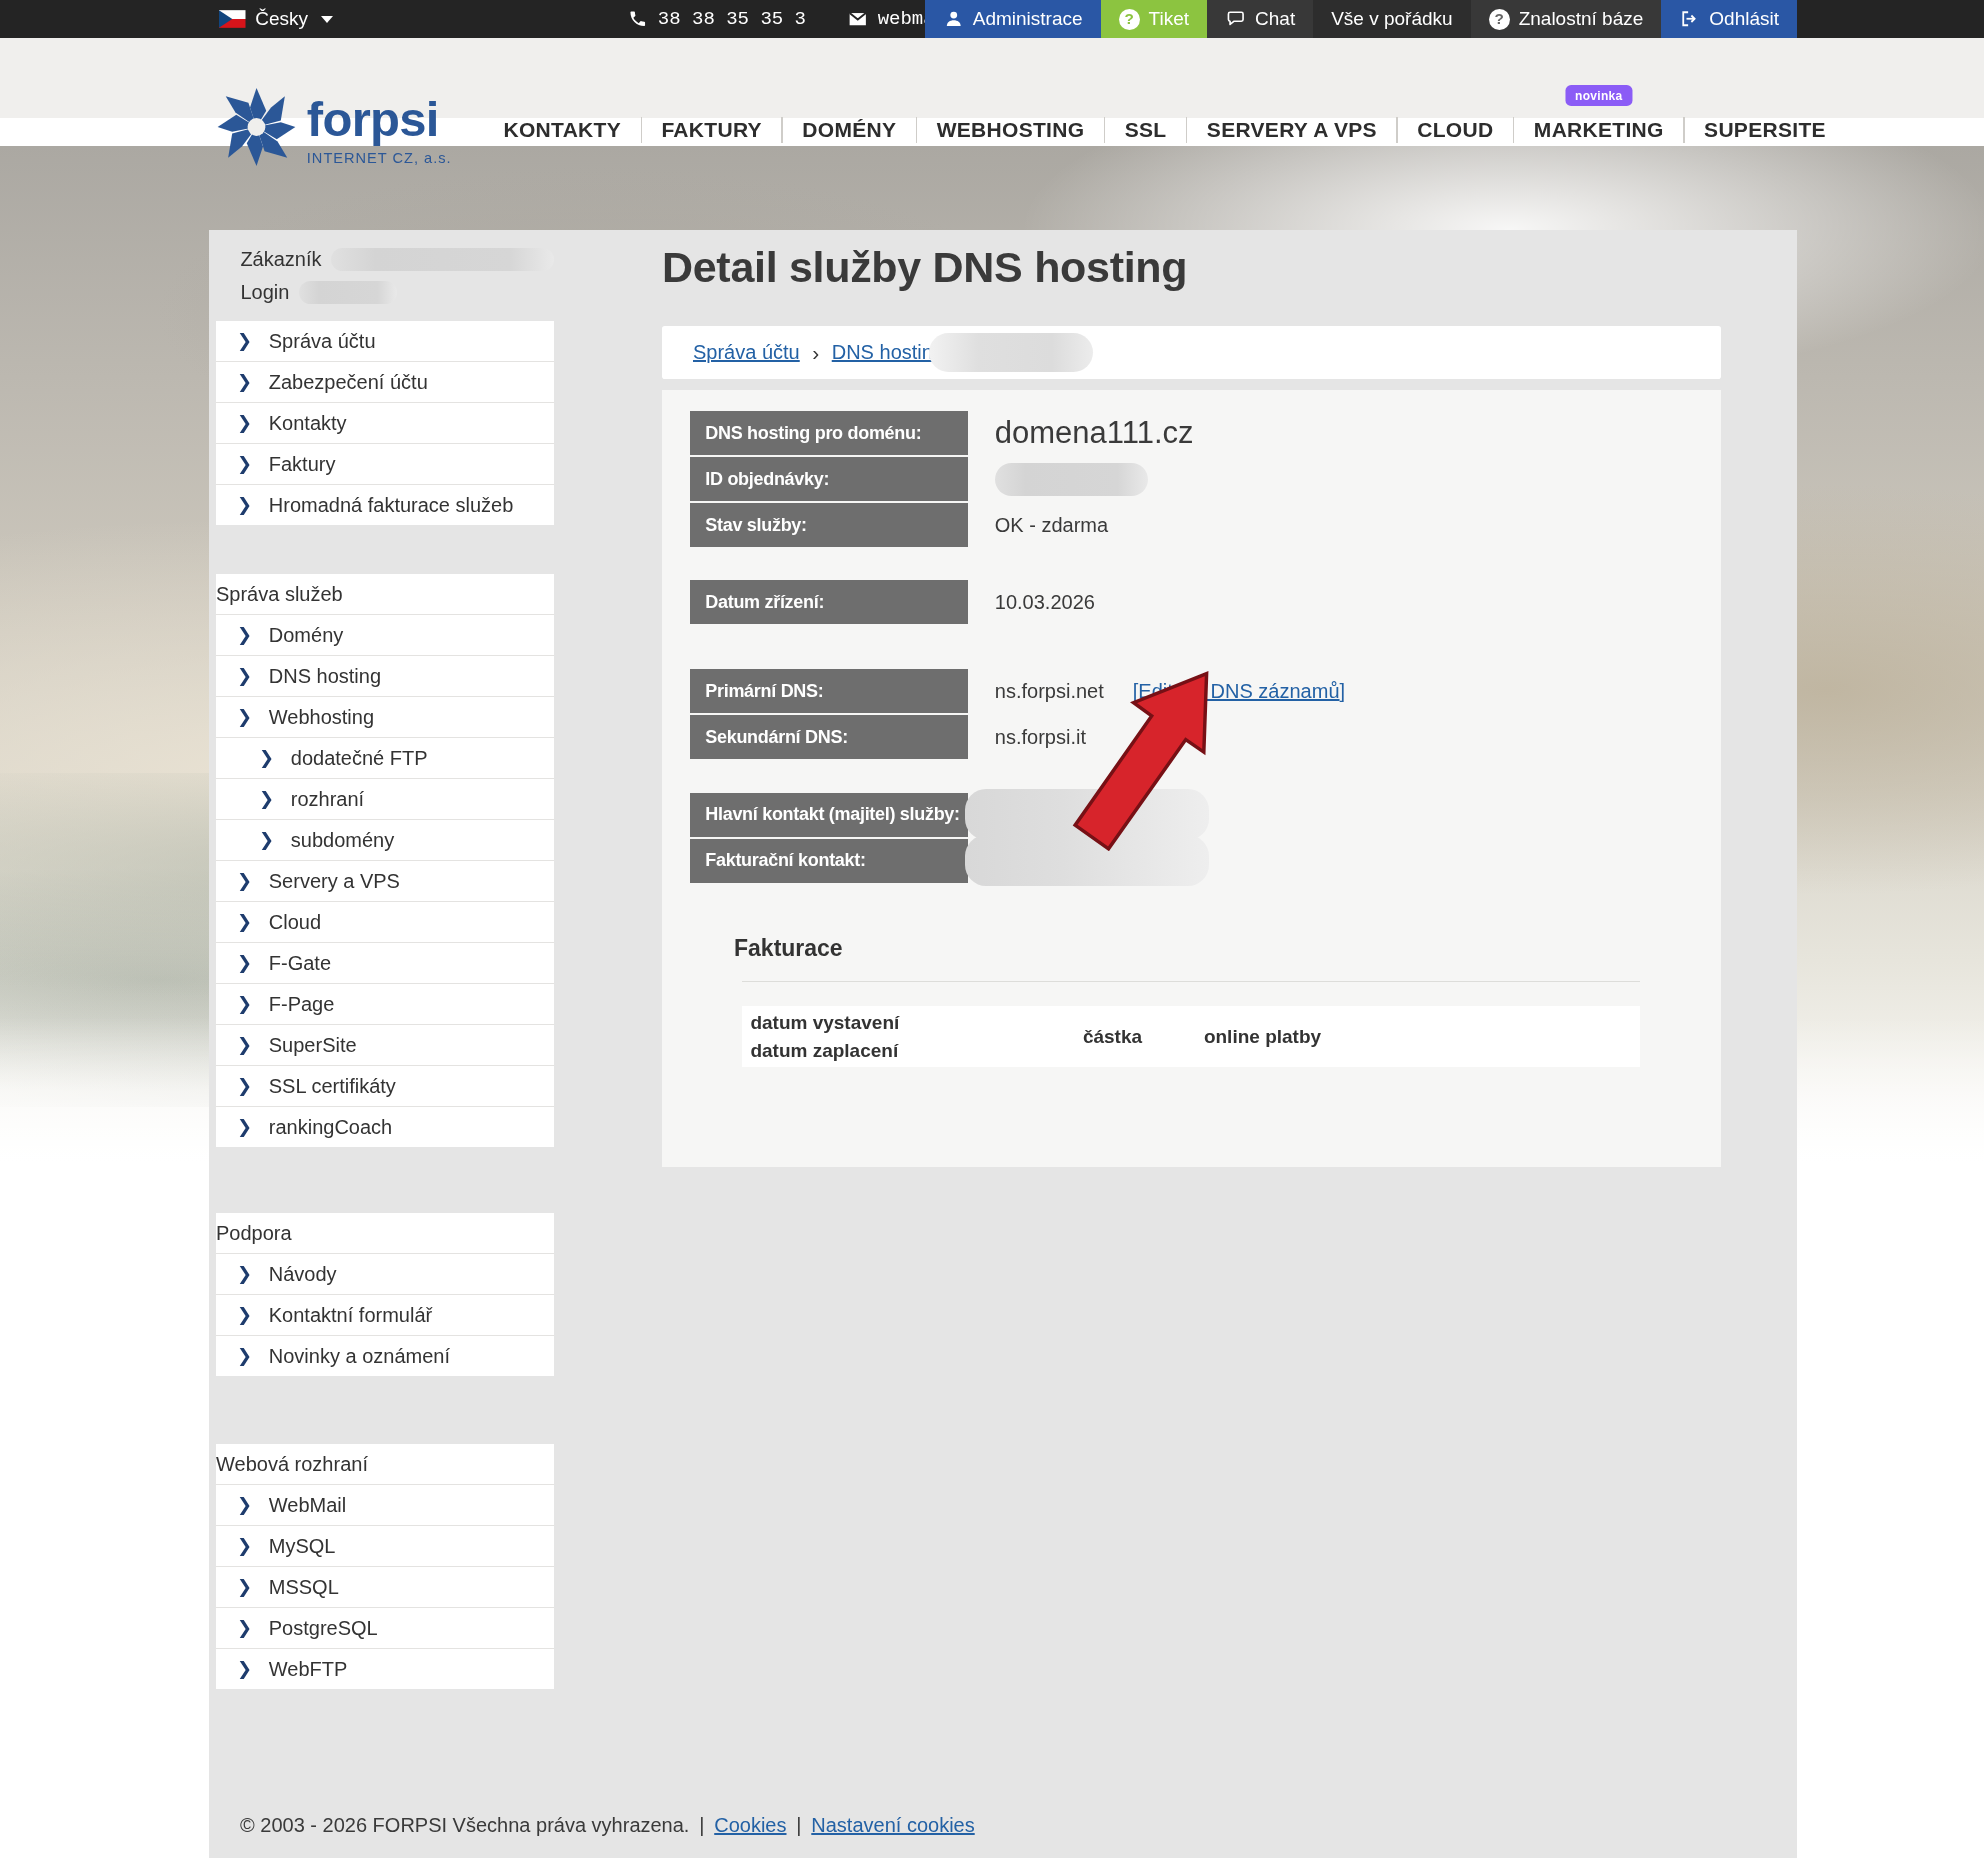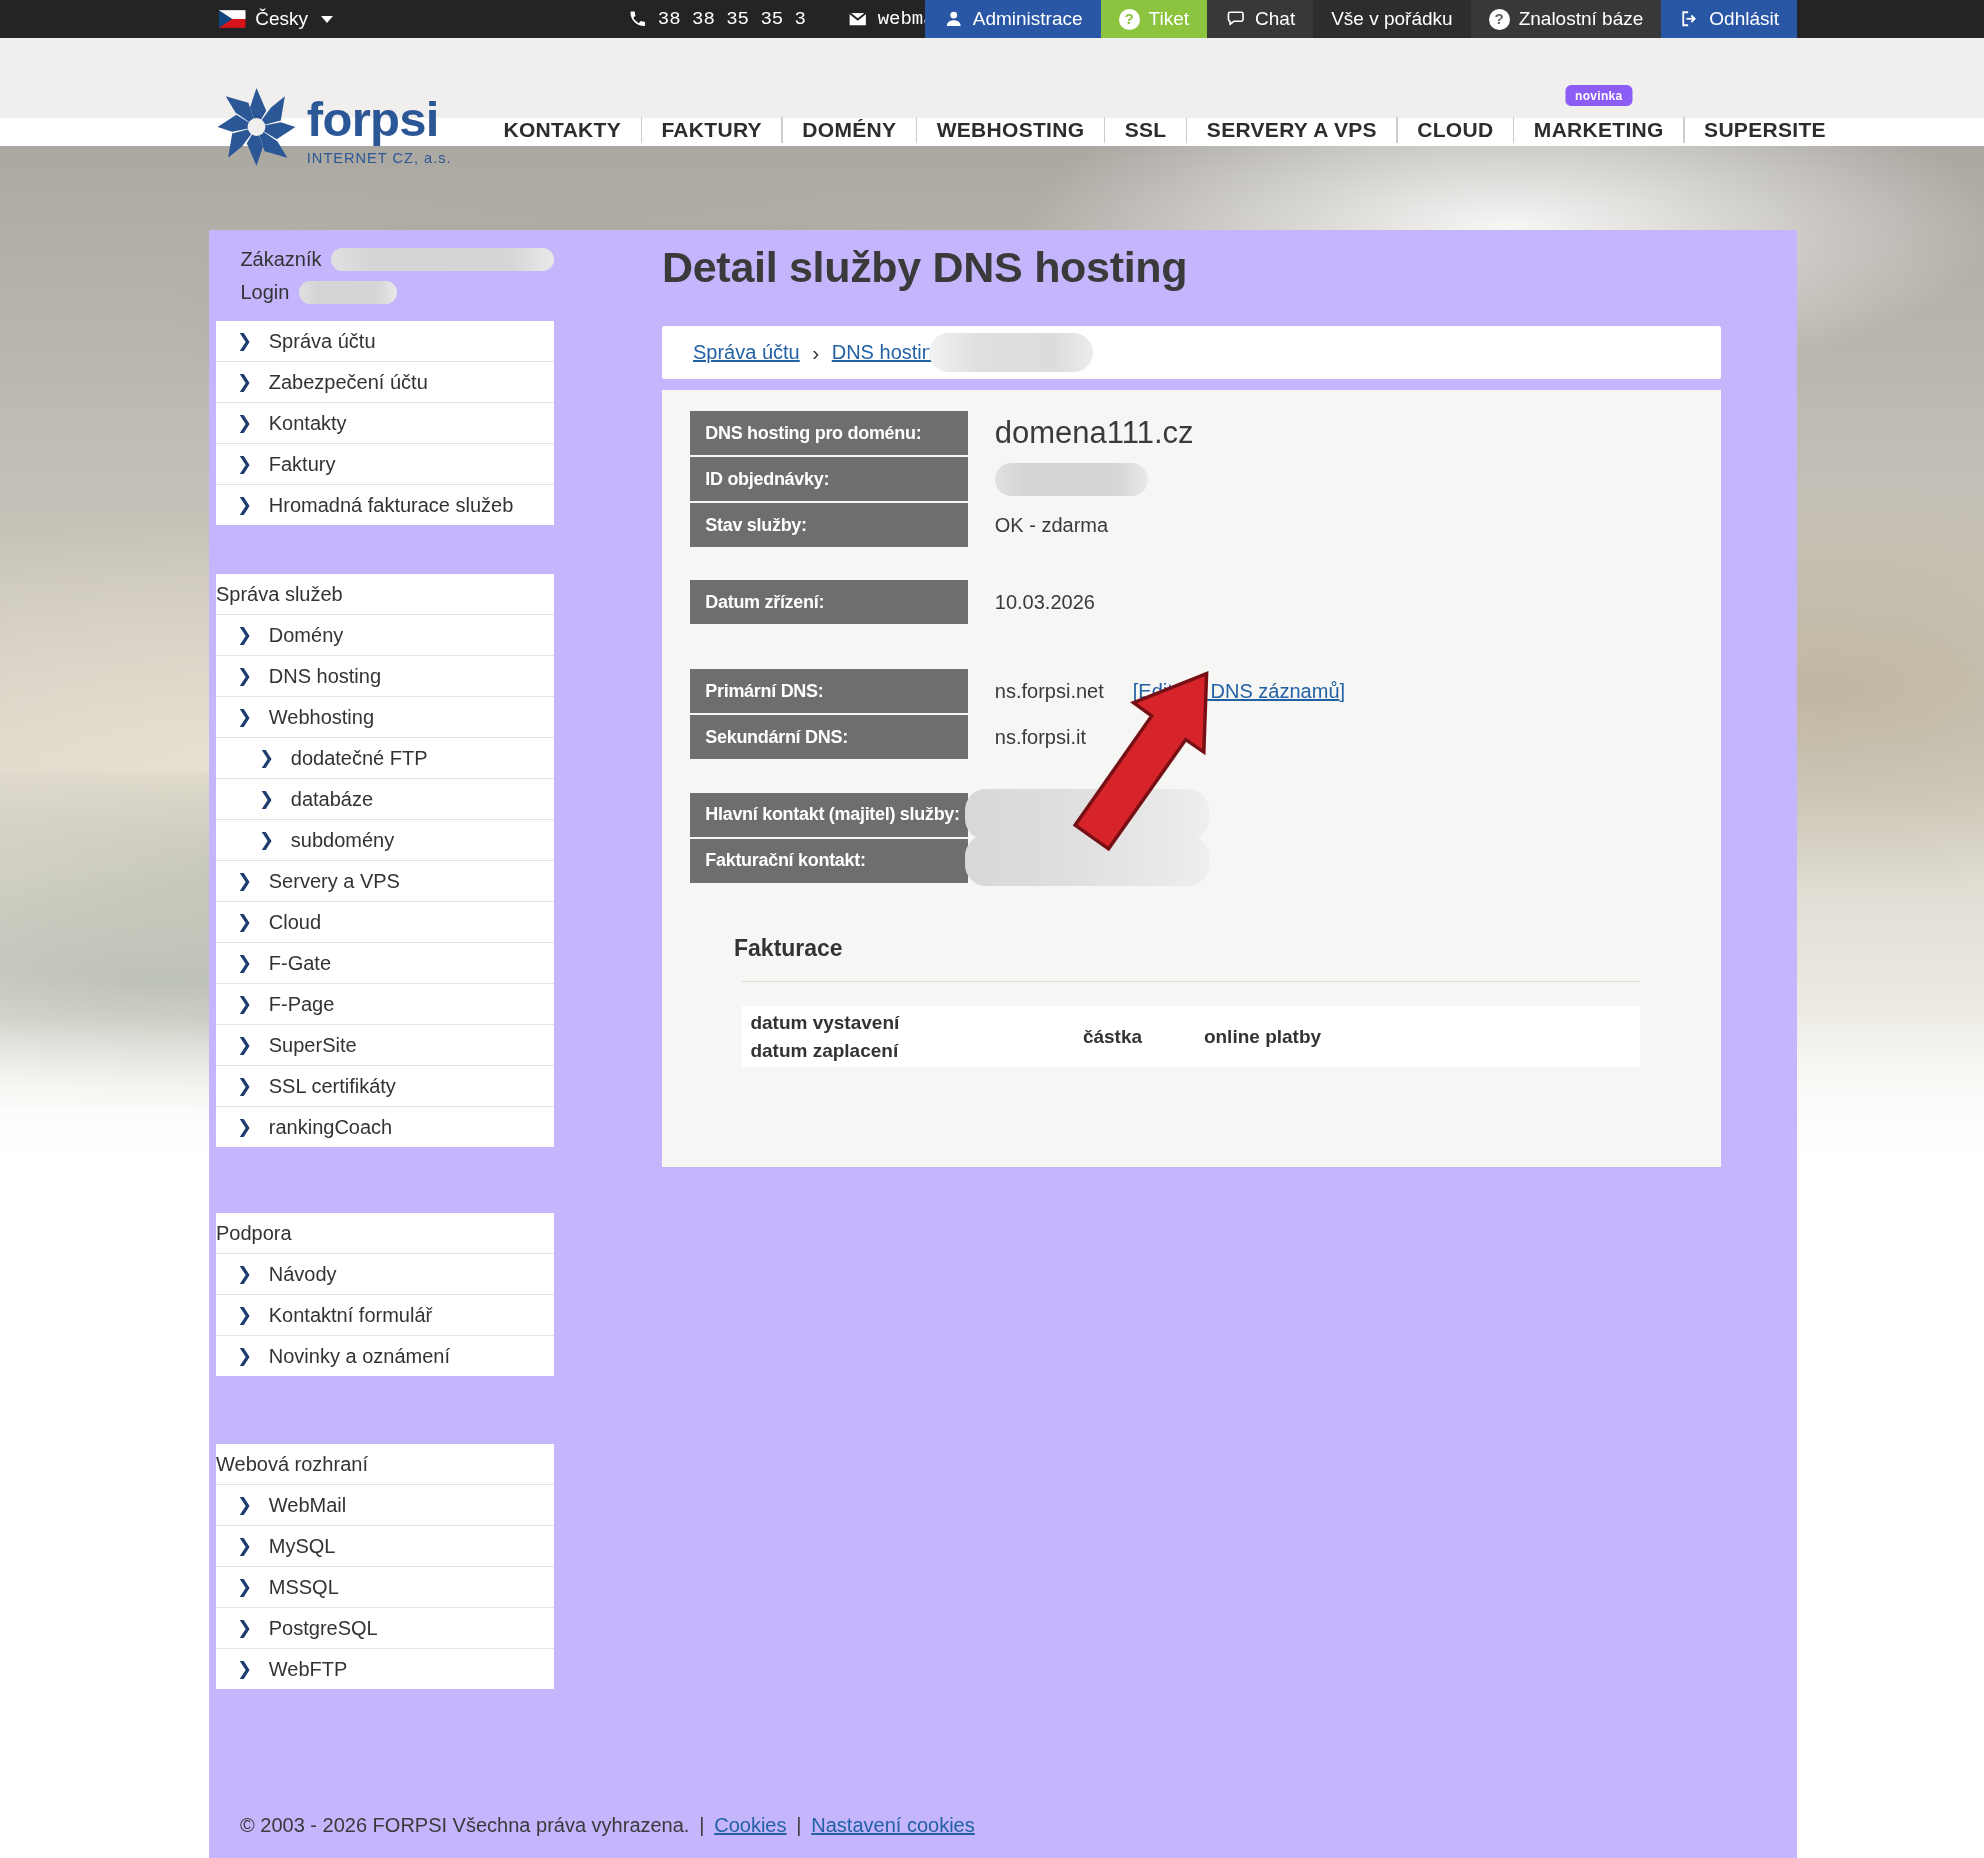--- a/index.html
+++ b/index.html
@@ -51,21 +51,21 @@
   .logo-word{font-size:49px;font-weight:bold;color:#2b5797;line-height:43px;letter-spacing:-0.7px;}
   .logo-sub{font-size:14.6px;color:#2b5797;margin-top:9.8px;letter-spacing:1px;}
   .nav{position:absolute;left:484px;top:38px;height:108px;display:flex;align-items:center;}
   .nav-item{position:relative;display:flex;align-items:center;padding:0 19.5px;font-size:21px;font-weight:bold;
     color:#2d2d2d;letter-spacing:0.3px;cursor:pointer;white-space:nowrap;}
   .nav-sep{width:1.4px;height:26.5px;background:#cfcdc9;}
   .nav-badge{position:absolute;top:-33px;left:50%;transform:translateX(-50%);background:#8b5cf6;color:#fff;
     font-size:12px;font-weight:bold;padding:3.5px 9.8px;border-radius:5.6px;}
 
   
-  .wrapper{position:absolute;left:209px;top:230px;width:1588px;height:1628px;background:#c4b5fd;z-index:5;}
+  .wrapper{position:absolute;left:209px;top:230px;width:1588px;height:1628px;background:#e5e5e5;z-index:5;}
 
   
   .sidebar{position:absolute;left:7px;top:7px;width:338px;}
   .cust-block{padding:5.6px 0 4.2px 24.4px;}
   .cust-line{display:flex;align-items:center;height:33px;font-size:20px;color:#333;}
   .pill{background:linear-gradient(90deg,#e0e0e0,#d4d4d4 20%,#d6d6d6 80%,#e9e9e9);border-radius:696px;}
   .cust-pill1{width:233px;height:23px;margin-left:9.8px;}
   .cust-pill2{width:98px;height:23px;margin-left:9.8px;}
   .side-card{background:#fff;margin-top:8.4px;}
   .side-card.gap1{margin-top:49px;}
@@ -304,21 +304,21 @@
             <div class="side-row">
               <span class="chev">❯</span>
               <span>Webhosting</span>
             </div>
             <div class="side-row sub">
               <span class="chev">❯</span>
               <span>dodatečné FTP</span>
             </div>
             <div class="side-row sub">
               <span class="chev">❯</span>
-              <span>databáze</span>
+              <span>rozhraní</span>
             </div>
             <div class="side-row sub">
               <span class="chev">❯</span>
               <span>subdomény</span>
             </div>
             <div class="side-row">
               <span class="chev">❯</span>
               <span>Servery a VPS</span>
             </div>
             <div class="side-row">

